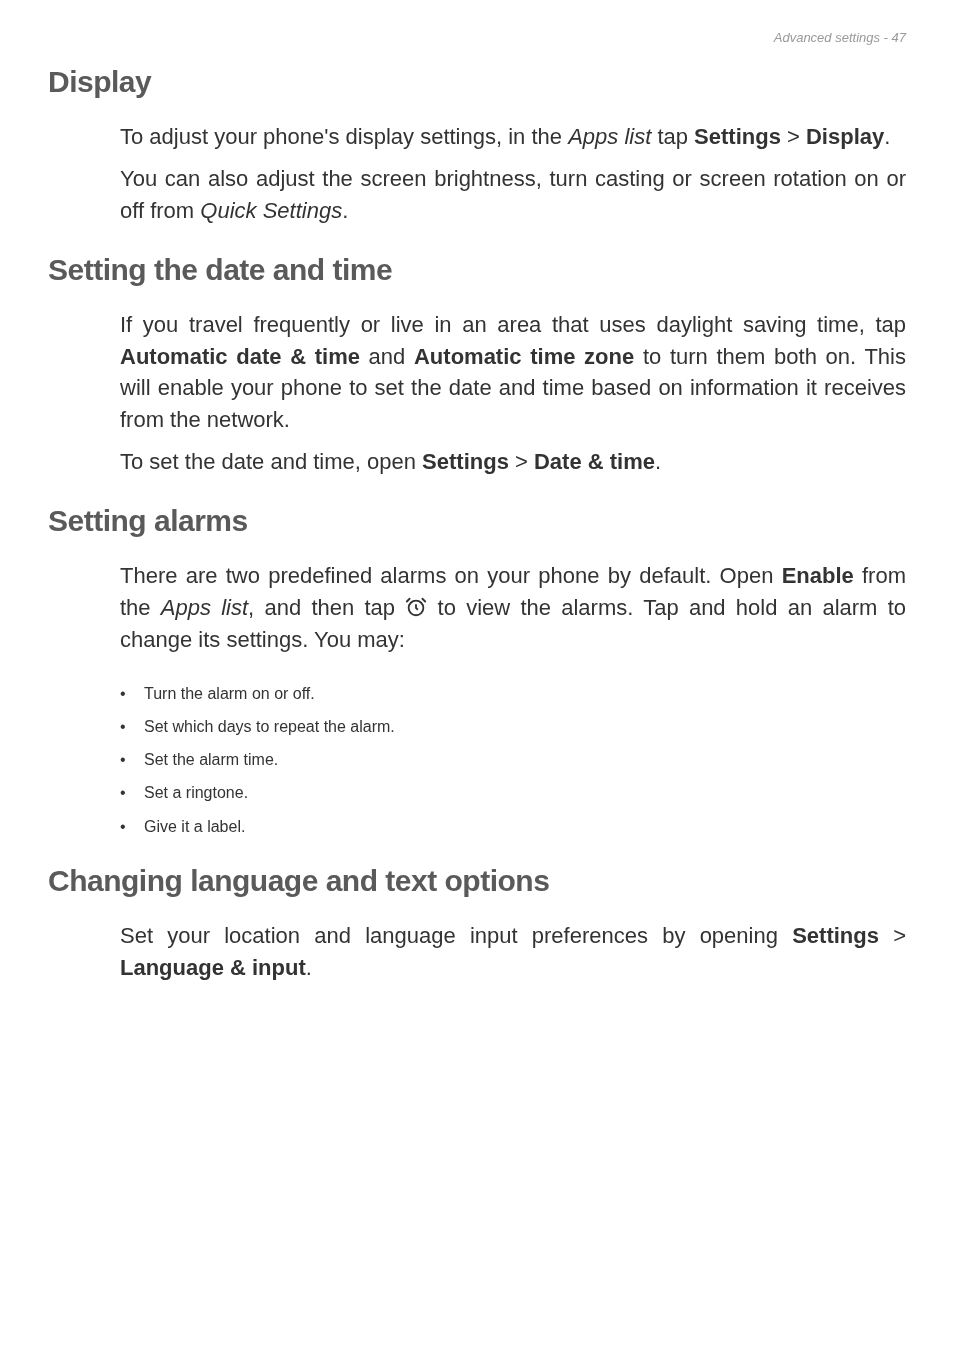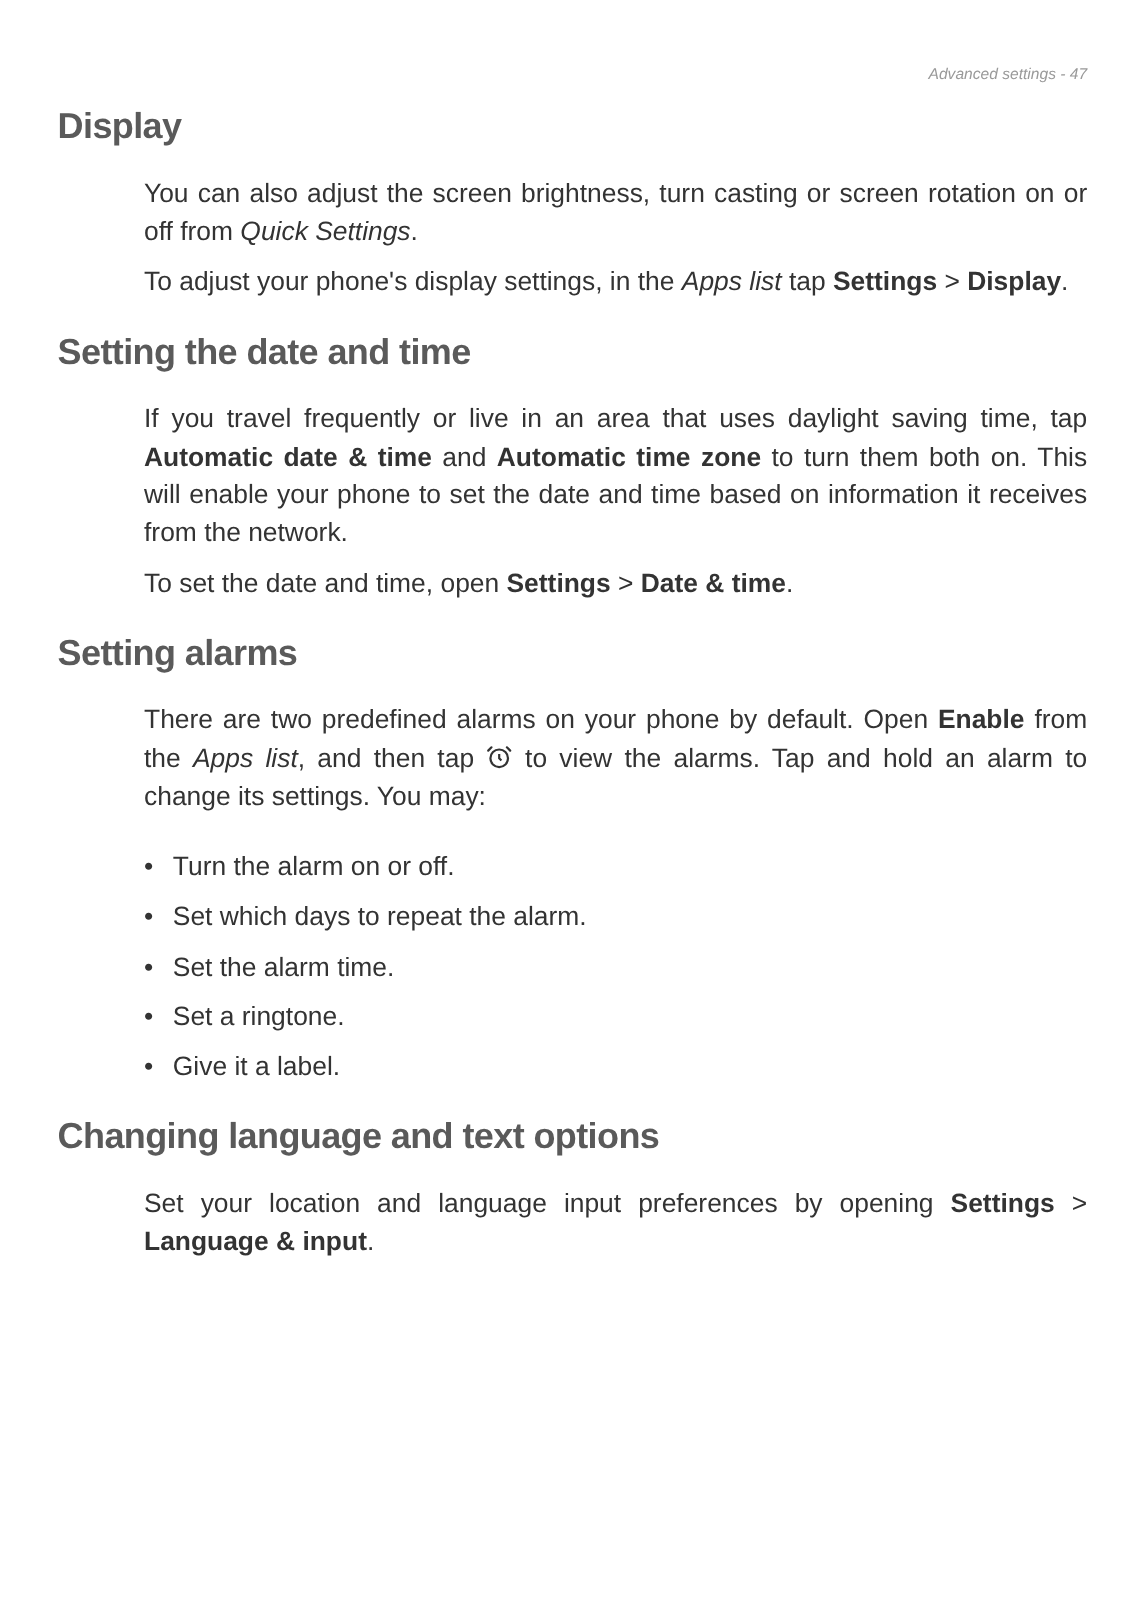--- a/index.html
+++ b/index.html
@@ -14,21 +14,20 @@
       min-height: 1352px;
       padding: 30px 48px 48px 48px;
       color: #333333;
     }
     .header-text {
       text-align: right;
       font-size: 13px;
       font-style: italic;
       color: #999999;
       margin-bottom: 20px;
-      margin-top: 24px;
     }
     h2.section-heading {
       font-size: 30px;
       font-weight: bold;
       color: #5a5a5a;
       margin-bottom: 22px;
       letter-spacing: -0.5px;
     }
     .body-block {
       margin-left: 72px;
@@ -48,21 +47,21 @@
     }
     .italic {
       font-style: italic;
     }
     ul.bullet-list {
       margin-left: 72px;
       margin-bottom: 26px;
       list-style: none;
     }
     ul.bullet-list li {
-      font-size: 22px;
+      font-size: 16px;
       line-height: 1.45;
       color: #333333;
       margin-bottom: 10px;
       position: relative;
       padding-left: 24px;
     }
     ul.bullet-list li::before {
       content: "•";
       position: absolute;
       left: 0;
@@ -75,25 +74,25 @@
       height: 22px;
     }
   </style>
 </head>
 <body>
 
 <div class="header-text">Advanced settings - 47</div>
 
 <h2 class="section-heading">Display</h2>
 <div class="body-block">
+  <p class="body-para">
+    <span>To adjust your phone's display settings, in the </span><span class="italic">Apps list</span><span> tap </span><span class="bold">Settings</span><span> &gt; </span><span class="bold">Display</span><span>.</span>
+  </p>
   <p class="body-para justify">
     <span>You can also adjust the screen brightness, turn casting or screen rotation on or off from </span><span class="italic">Quick Settings</span><span>.</span>
-  </p>
-  <p class="body-para">
-    <span>To adjust your phone's display settings, in the </span><span class="italic">Apps list</span><span> tap </span><span class="bold">Settings</span><span> &gt; </span><span class="bold">Display</span><span>.</span>
   </p>
 </div>
 
 <h2 class="section-heading">Setting the date and time</h2>
 <div class="body-block">
   <p class="body-para justify">
     <span>If you travel frequently or live in an area that uses daylight saving time, tap </span><span class="bold">Automatic date &amp; time</span><span> and </span><span class="bold">Automatic time zone</span><span> to turn them both on. This will enable your phone to set the date and time based on information it receives from the network.</span>
   </p>
   <p class="body-para">
     <span>To set the date and time, open </span><span class="bold">Settings</span><span> &gt; </span><span class="bold">Date &amp; time</span><span>.</span>

